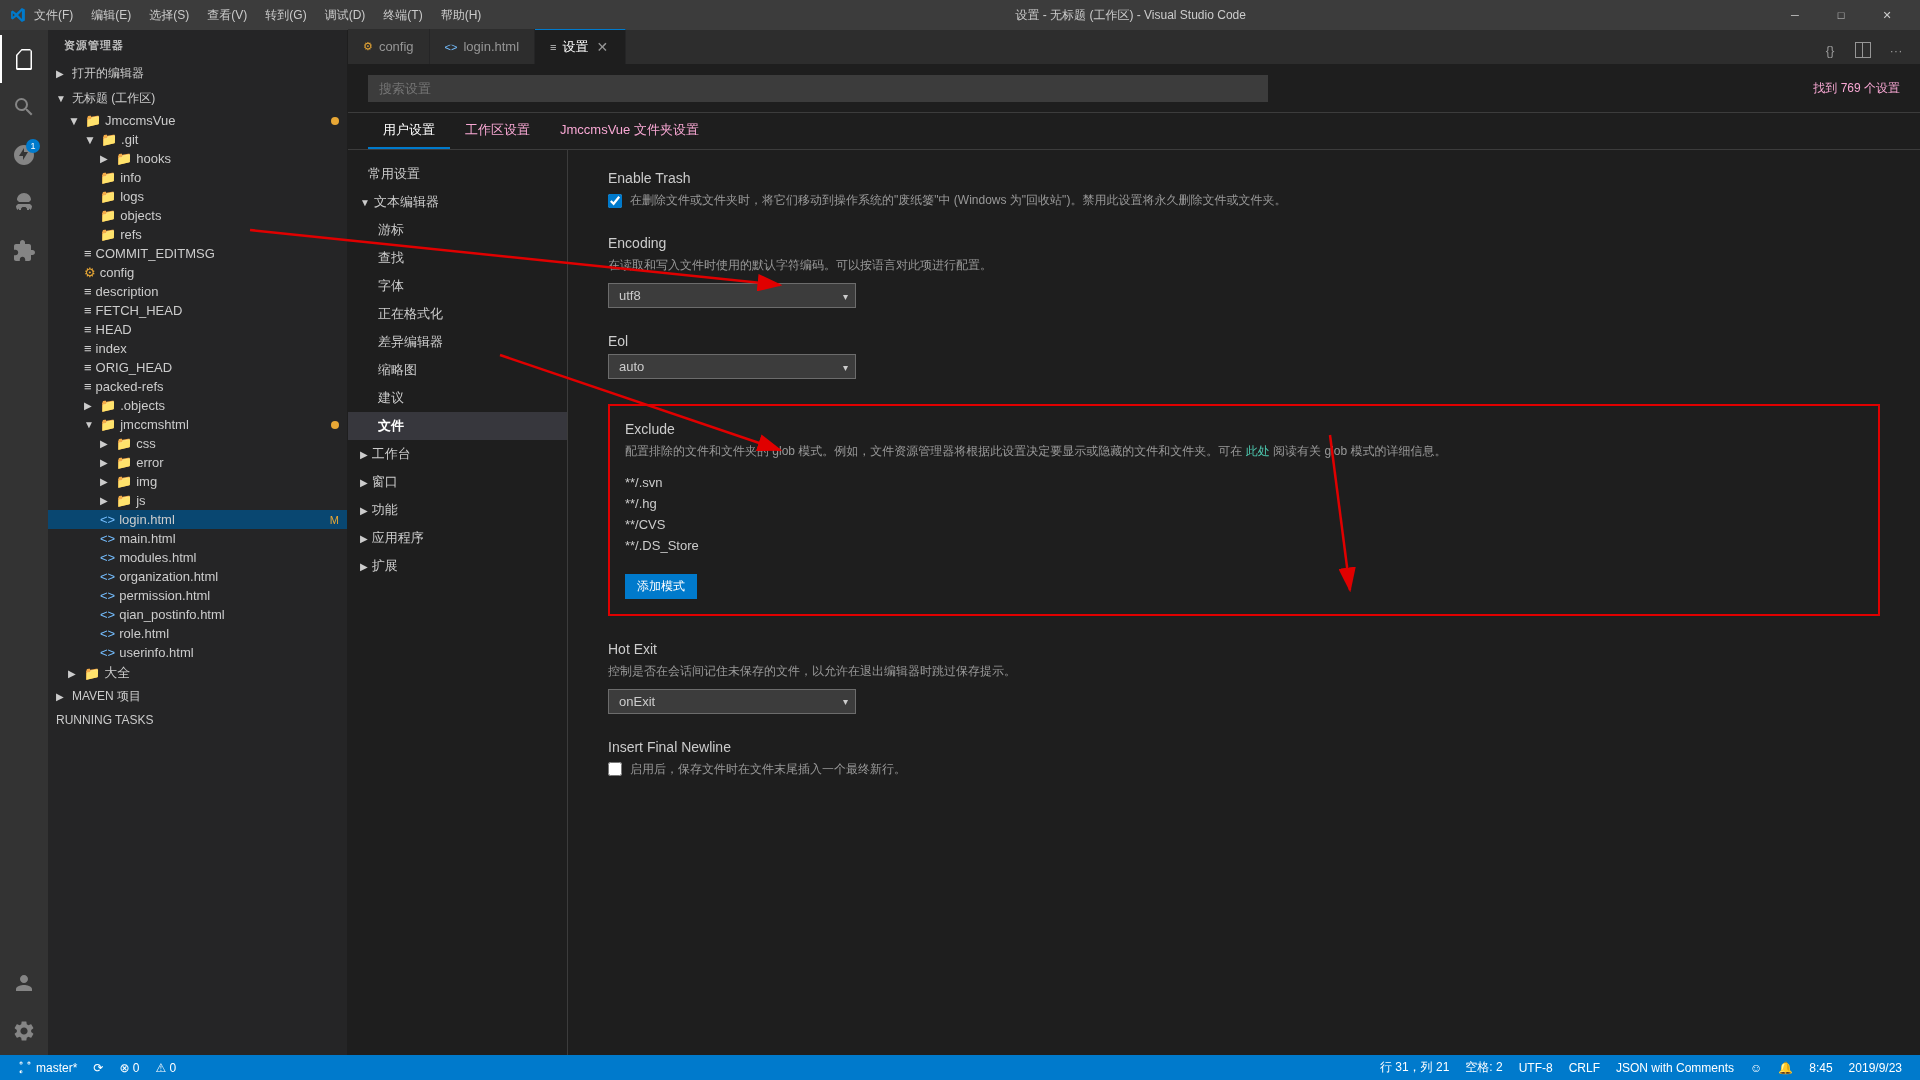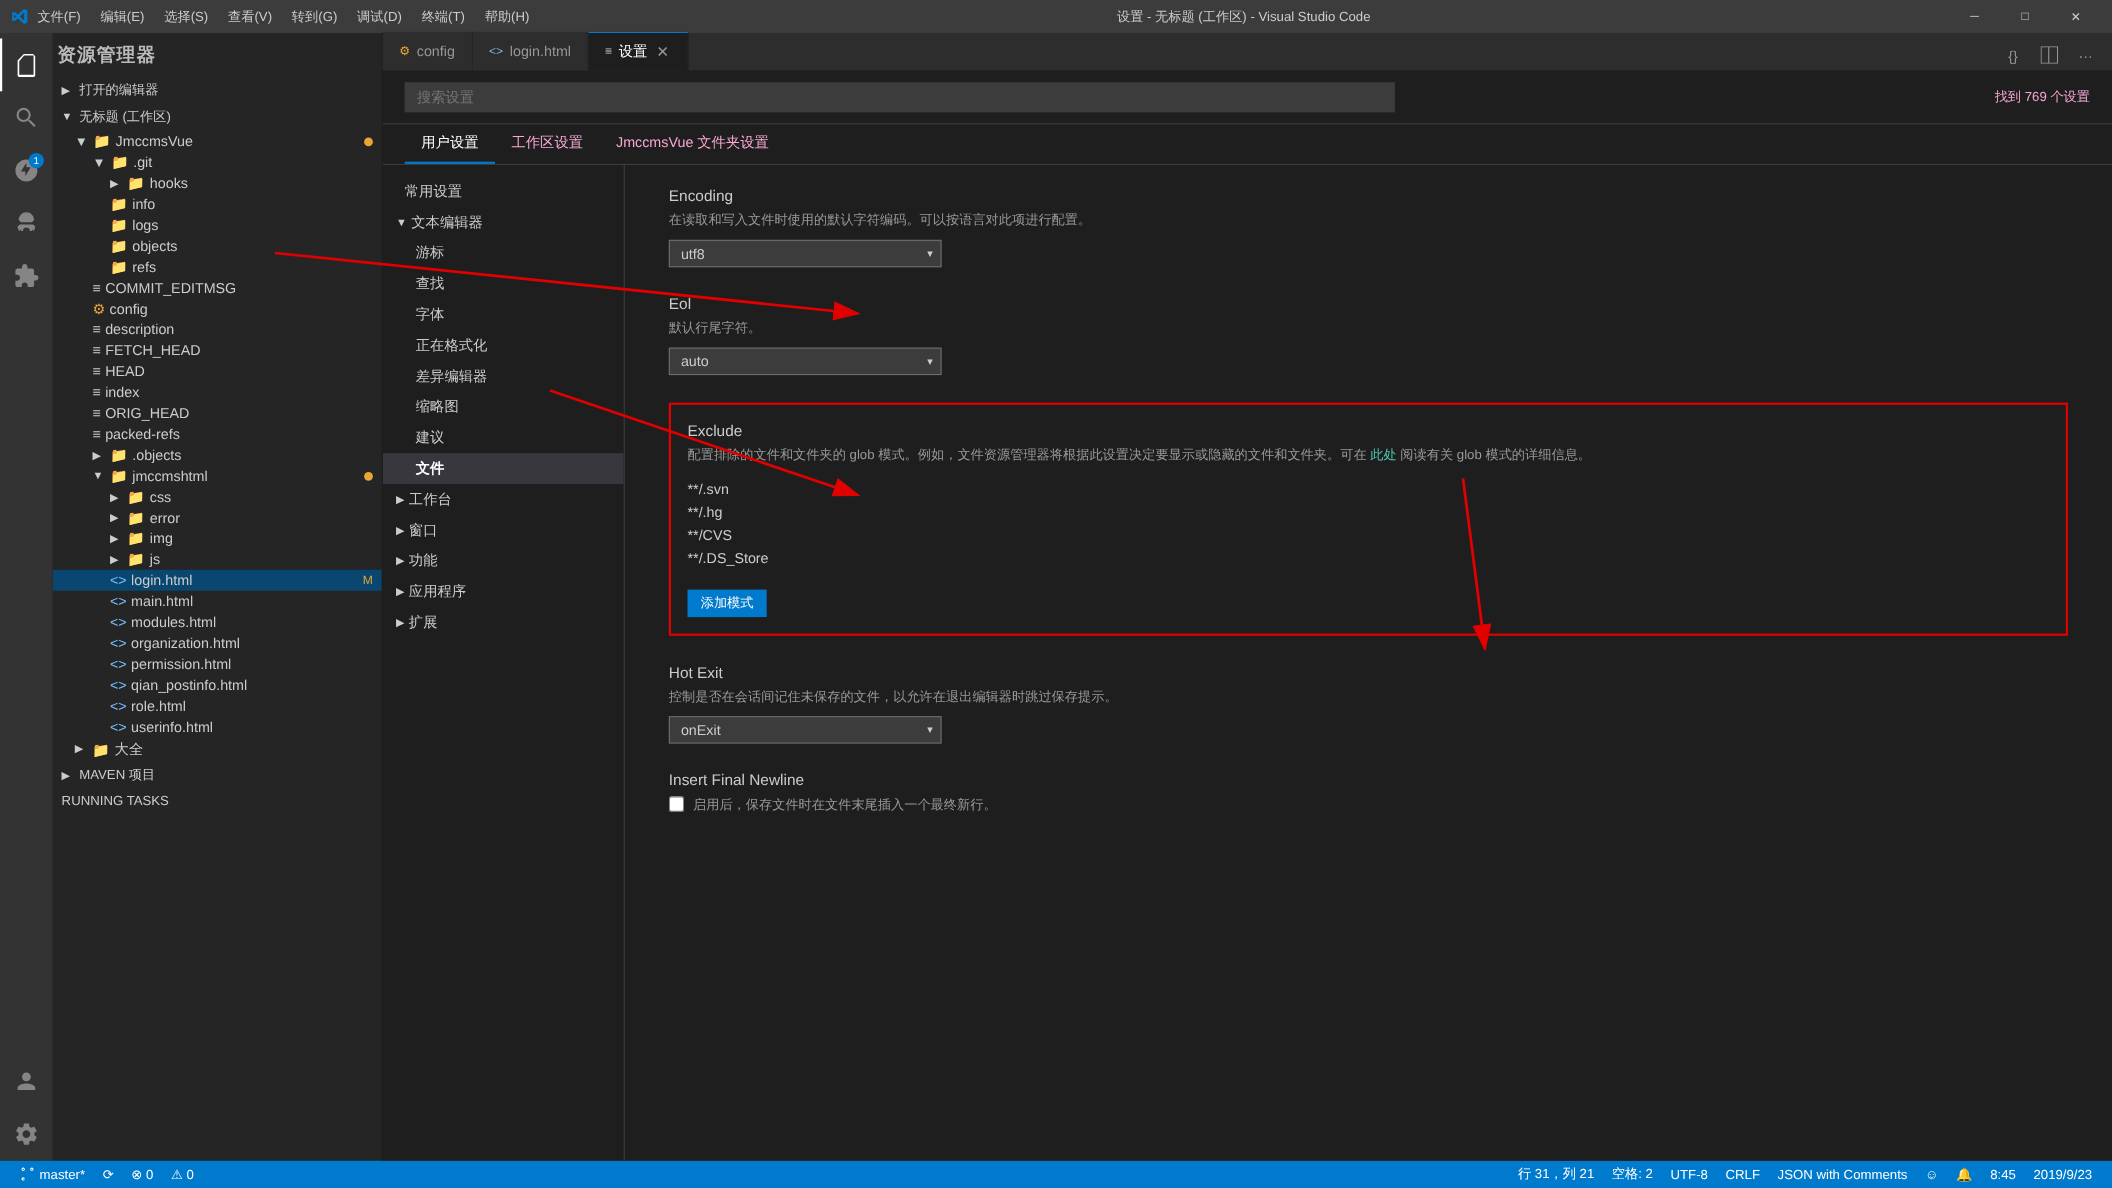--- a/index.html
+++ b/index.html
@@ -110,22 +110,22 @@
     .sidebar {
       width: 300px;
       background: #252526;
       border-right: 1px solid #1e1e1e;
       overflow-y: auto;
       overflow-x: hidden;
       display: flex;
       flex-direction: column;
     }
     .sidebar-header {
-      padding: 8px 4px;
-      font-size: 17px;
+      padding: 8px 16px;
+      font-size: 11px;
       font-weight: 700;
       text-transform: uppercase;
       letter-spacing: 1px;
       color: #bbbbbb;
     }
     .sidebar-section-header {
       display: flex;
       align-items: center;
       padding: 4px 8px;
       cursor: pointer;
@@ -773,39 +773,45 @@
               <span>应用程序</span>
             </div>
             <div class="settings-nav-group">
               <span style="margin-right:4px; font-size:10px">▶</span>
               <span>扩展</span>
             </div>
           </div>
 
           <div class="settings-content">
 
+            <div class="setting-item">
+              <div class="setting-label">Enable Trash</div>
+              <div class="setting-checkbox-row">
+                <input type="checkbox" class="setting-checkbox" checked="" style="">
+                <span class="setting-desc" style="margin-bottom:0">在删除文件或文件夹时，将它们移动到操作系统的"废纸篓"中 (Windows 为"回收站")。禁用此设置将永久删除文件或文件夹。</span>
+              </div>
+            </div>
 
             <div class="setting-item">
               <div class="setting-label">Encoding</div>
               <div class="setting-desc">在读取和写入文件时使用的默认字符编码。可以按语言对此项进行配置。</div>
               <div class="select-wrapper">
                 <select>
                   <option value="utf8" selected="">utf8</option>
                   <option value="utf8bom">utf8bom</option>
                   <option value="gbk">gbk</option>
                   <option value="gb2312">gb2312</option>
                   <option value="latin1">latin1</option>
                 </select>
                 <span class="select-arrow">▾</span>
               </div>
             </div>
 
             <div class="setting-item">
               <div class="setting-label">Eol</div>
-              <div class="setting-desc">默认行尾字符。</div>
               <div class="select-wrapper">
                 <select>
                   <option value="auto" selected="">auto</option>
                   <option value="\n">\n</option>
                   <option value="\r\n">\r\n</option>
                 </select>
                 <span class="select-arrow">▾</span>
               </div>
             </div>
 

